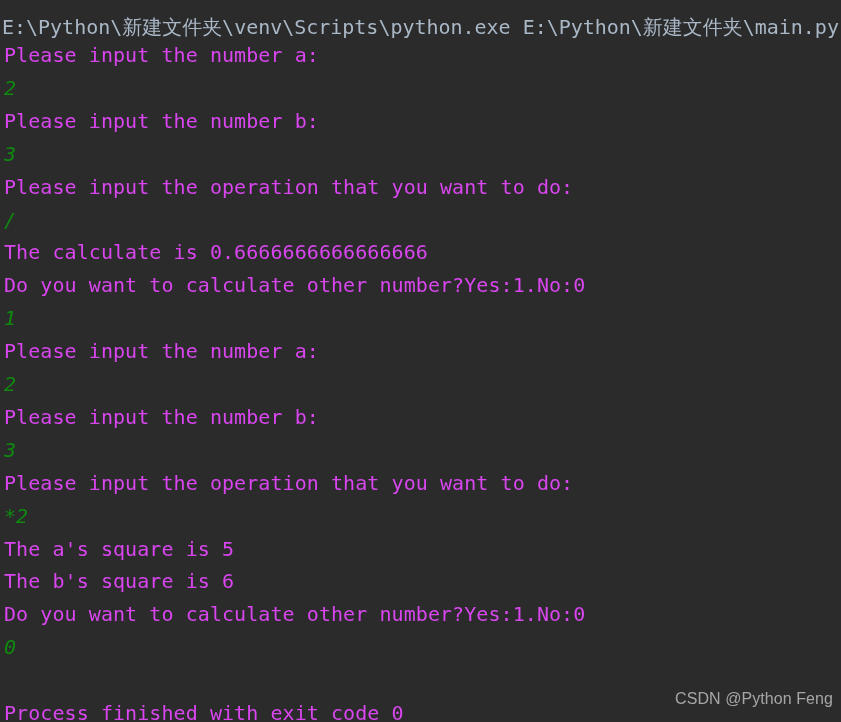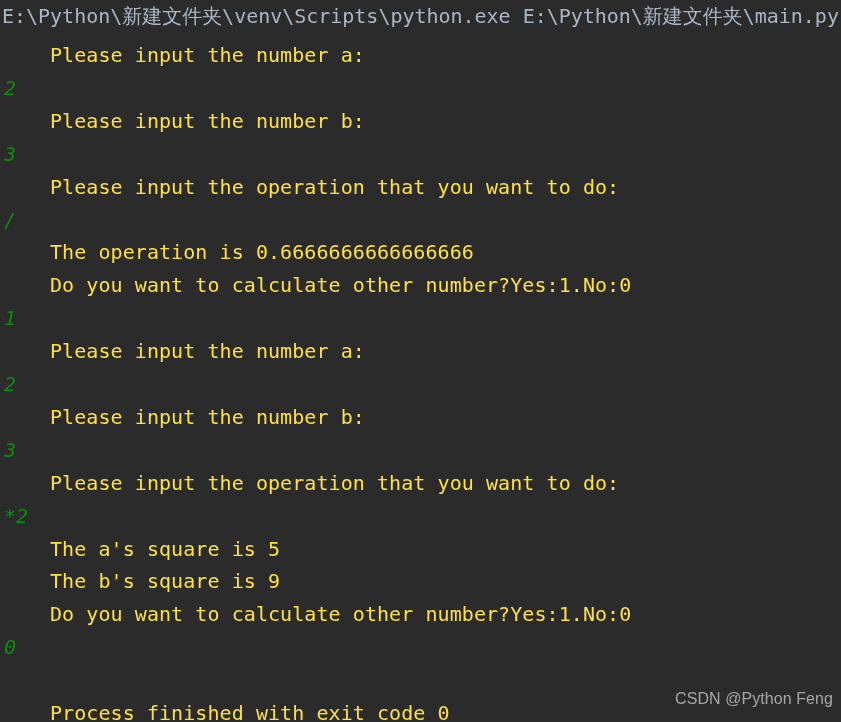--- a/index.html
+++ b/index.html
@@ -27,22 +27,21 @@
     white-space: pre;
     color: #bbbbbb;
     font-size: 20px;
     line-height: 33px;
   }
   .line.cmd {
     color: #a9b7c6;
     letter-spacing: -0.02px;
   }
   .line.out {
-    color: #fde047;
-    margin-left: 46px;
+    color: #d946ef;
   }
   .line.inp {
     color: #0f8a0f;
     font-style: italic;
   }
   .line.blank {
     color: transparent;
   }
   .watermark {
     position: absolute;
@@ -54,37 +53,37 @@
     font-size: 16px;
     line-height: 20px;
     white-space: pre;
   }
 </style>
 </head>
 <body>
 
 <div id="console">
   <div id="lines-host">
-      <div class="line cmd" style="top: 0; left: 2px;">E:\Python\新建文件夹\venv\Scripts\python.exe E:\Python\新建文件夹\main.py</div>
+      <div class="line cmd" style="top: 11px; left: 2px;">E:\Python\新建文件夹\venv\Scripts\python.exe E:\Python\新建文件夹\main.py</div>
       <div class="line out" style="top: 39px;">Please input the number a:</div>
       <div class="line inp" style="top: 72px;">2</div>
       <div class="line out" style="top: 105px;">Please input the number b:</div>
       <div class="line inp" style="top: 138px;">3</div>
       <div class="line out" style="top: 171px;">Please input the operation that you want to do:</div>
       <div class="line inp" style="top: 204px;">/</div>
-      <div class="line out" style="top: 236px;">The operation is 0.6666666666666666</div>
+      <div class="line out" style="top: 236px;">The calculate is 0.6666666666666666</div>
       <div class="line out" style="top: 269px;">Do you want to calculate other number?Yes:1.No:0</div>
       <div class="line inp" style="top: 302px;">1</div>
       <div class="line out" style="top: 335px;">Please input the number a:</div>
       <div class="line inp" style="top: 368px;">2</div>
       <div class="line out" style="top: 401px;">Please input the number b:</div>
       <div class="line inp" style="top: 434px;">3</div>
       <div class="line out" style="top: 467px;">Please input the operation that you want to do:</div>
       <div class="line inp" style="top: 500px;">*2</div>
       <div class="line out" style="top: 533px;">The a's square is 5</div>
-      <div class="line out" style="top: 565px;">The b's square is 9</div>
+      <div class="line out" style="top: 565px;">The b's square is 6</div>
       <div class="line out" style="top: 598px;">Do you want to calculate other number?Yes:1.No:0</div>
       <div class="line inp" style="top: 631px;">0</div>
       <div class="line blank" style="top: 664px;"></div>
       <div class="line out" style="top: 697px;">Process finished with exit code 0</div>
     </div>
   <div class="watermark">CSDN @Python Feng</div>
 </div>
 
 </body></html>

